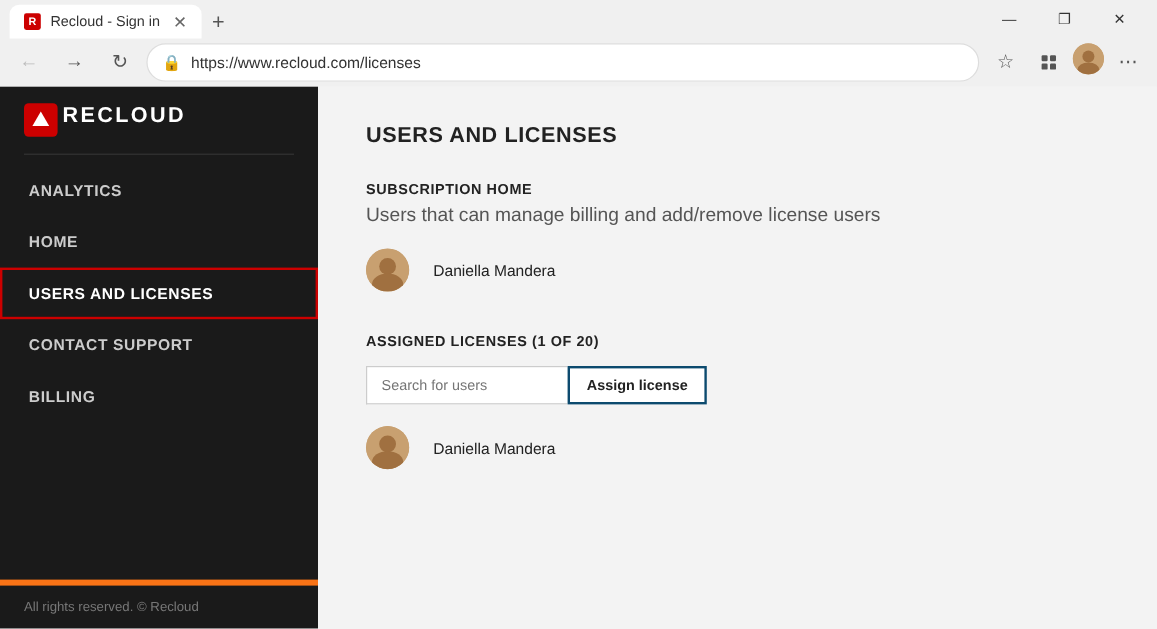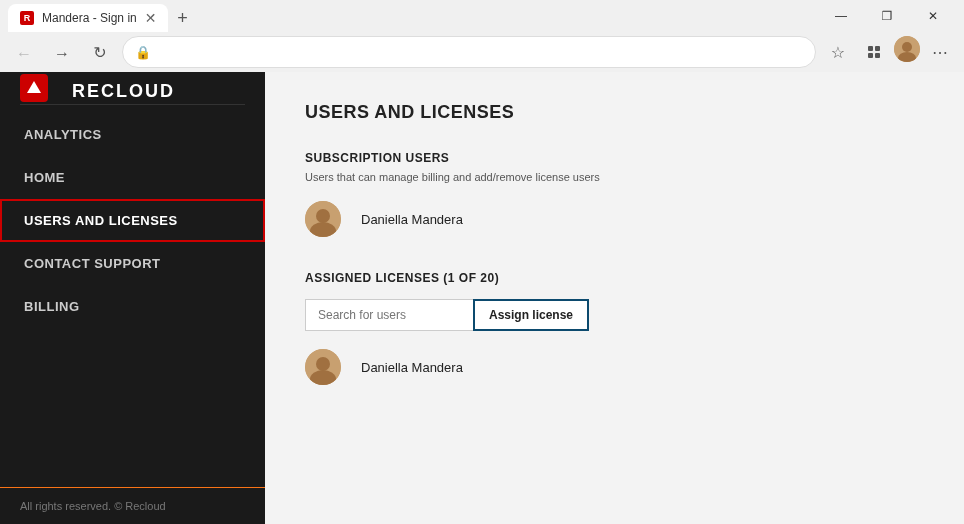--- a/index.html
+++ b/index.html
@@ -25,36 +25,36 @@
     .address-text { flex: 1; }
     .toolbar-icons { display: flex; gap: 4px; }
     .toolbar-icon { width: 32px; height: 32px; display: flex; align-items: center; justify-content: center; border-radius: 50%; cursor: pointer; font-size: 16px; color: #555; }
     .profile-avatar { width: 26px; height: 26px; border-radius: 50%; background: #c8a070; overflow: hidden; display: flex; align-items: center; justify-content: center; }
 
     
     .app-layout { display: flex; flex: 1; overflow: hidden; }
 
     
     .sidebar { width: 265px; background: #1a1a1a; color: white; display: flex; flex-direction: column; flex-shrink: 0; }
-    .sidebar-logo { display: flex; align-items: flex-end; gap: 24px; padding: 2px 20px; }
+    .sidebar-logo { display: flex; align-items: flex-start; gap: 4px; padding: 14px 20px; }
     .logo-icon { width: 28px; height: 28px; background: #cc0000; border-radius: 4px; display: flex; align-items: center; justify-content: center; color: white; font-size: 13px; font-weight: bold; }
     .logo-text { font-size: 18px; font-weight: 700; letter-spacing: 2px; color: white; }
     .sidebar-divider { height: 1px; background: #333; margin: 0 20px; }
     .sidebar-nav { padding: 8px 0; flex: 1; }
     .nav-item { padding: 14px 24px; font-size: 13px; font-weight: 600; letter-spacing: 0.5px; color: #ccc; cursor: pointer; }
     .nav-item.active { color: white; outline: 2px solid #cc0000; outline-offset: -2px; }
-    .sidebar-footer { padding: 12px 20px; font-size: 11px; color: #777; border-top: 1px solid #f97316; }
+    .sidebar-footer { padding: 12px 20px; font-size: 11px; color: #777; border-top: 5px solid #f97316; }
 
     
     .main-content { flex: 1; background: #f3f3f3; padding: 30px 40px; overflow-y: auto; }
     .page-title { font-size: 18px; font-weight: 700; color: #222; margin-bottom: 28px; letter-spacing: 0.5px; }
 
     .section { margin-bottom: 30px; }
     .section-title { font-size: 12px; font-weight: 700; color: #222; letter-spacing: 0.5px; margin-bottom: 6px; }
-    .section-desc { font-size: 11px; color: #555; margin-bottom: 14px; }
+    .section-desc { font-size: 16px; color: #555; margin-bottom: 14px; }
 
     .user-row { display: flex; align-items: center; gap: 20px; padding: 4px 0; }
     .user-avatar { width: 36px; height: 36px; border-radius: 50%; background: #c8a070; overflow: hidden; display: flex; align-items: center; justify-content: center; flex-shrink: 0; }
     .user-avatar svg { width: 36px; height: 36px; }
     .user-name { font-size: 13px; color: #222; }
 
     .licenses-header { display: flex; align-items: center; gap: 16px; margin-bottom: 14px; }
     .licenses-title { font-size: 12px; font-weight: 700; color: #222; letter-spacing: 0.5px; }
 
     .search-assign-row { display: flex; align-items: center; gap: 0; margin-bottom: 14px; }
@@ -64,37 +64,38 @@
 </head>
 <body>
 
 <div class="browser-chrome">
   <div class="title-bar">
     <div class="tab-area">
       <div class="tab">
         <div class="tab-favicon">
           <span class="tab-favicon-inner">R</span>
         </div>
-        <span>Mandera - Sign in</span>
+        <span>Recloud - Sign in</span>
         <span class="tab-close">✕</span>
       </div>
       <div class="new-tab-btn">+</div>
     </div>
     <div class="window-controls">
       <div class="win-btn">—</div>
       <div class="win-btn">❐</div>
       <div class="win-btn close">✕</div>
     </div>
   </div>
   <div class="address-bar-row">
     <button class="nav-btn disabled">←</button>
     <button class="nav-btn">→</button>
     <button class="nav-btn">↻</button>
     <div class="address-bar">
       <span class="address-lock">🔒</span>
+      <span class="address-text">https://www.recloud.com/licenses</span>
     </div>
     <div class="toolbar-icons">
       <div class="toolbar-icon">☆</div>
       <div class="toolbar-icon">
         <svg width="16" height="16" viewBox="0 0 16 16" fill="none">
             <rect x="2" y="2" width="5" height="5" rx="1" fill="#555"></rect>
             <rect x="9" y="2" width="5" height="5" rx="1" fill="#555"></rect>
             <rect x="2" y="9" width="5" height="5" rx="1" fill="#555"></rect>
             <rect x="9" y="9" width="5" height="5" rx="1" fill="#555"></rect>
           </svg>
@@ -132,21 +133,21 @@
     </nav>
     <div class="sidebar-footer">
       <span>All rights reserved. © Recloud</span>
     </div>
   </div>
 
   <div class="main-content">
     <h1 class="page-title">USERS AND LICENSES</h1>
 
     <div class="section">
-      <div class="section-title">SUBSCRIPTION USERS</div>
+      <div class="section-title">SUBSCRIPTION HOME</div>
       <div class="section-desc">Users that can manage billing and add/remove license users</div>
       <div class="user-row">
         <div class="user-avatar">
           <svg width="36" height="36" viewBox="0 0 36 36">
               <circle cx="18" cy="18" r="18" fill="#c8a070"></circle>
               <ellipse cx="18" cy="15" rx="7" ry="7" fill="#a07040"></ellipse>
               <ellipse cx="18" cy="30" rx="13" ry="9" fill="#a07040"></ellipse>
             </svg>
         </div>
         <span class="user-name">Daniella Mandera</span>

